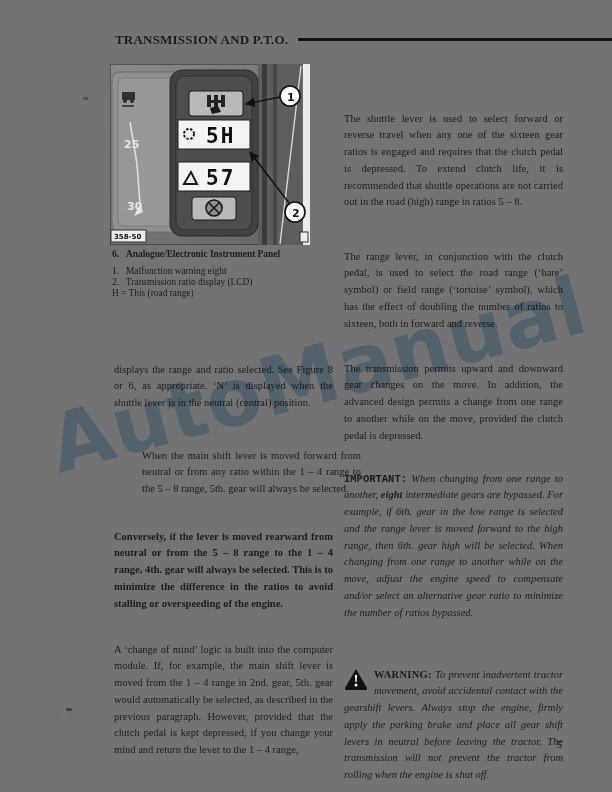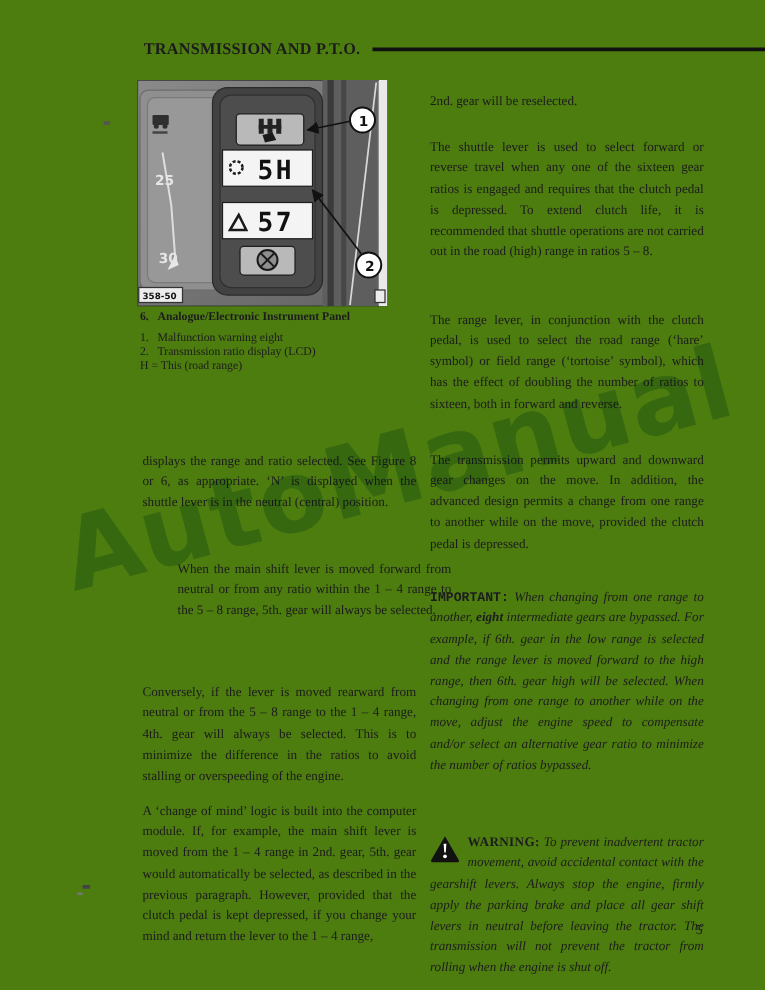--- a/index.html
+++ b/index.html
@@ -1,37 +1,37 @@
 <!DOCTYPE html>
 <html><head>
 <meta charset="utf-8">
 <style>
   html,body{margin:0;padding:0;background:#e0e0e0;}
   #page{
-    position:relative; width:612px; height:792px; background:#4d7c0f;
+    position:relative; width:612px; height:792px; background:#737373;
     font-family:"Liberation Serif", serif; color:#1c1c1c; overflow:hidden;
     margin:0 auto;
   }
   
   #hdr{position:absolute; left:115px; top:30px; width:445px; height:18px;}
   #hdr .title{font-weight:bold; font-size:13px; letter-spacing:.2px; white-space:nowrap;}
   #hdr .rule{position:absolute; left:183px; top:8px; width:356px; height:3px; background:#111;}
 
   
   #fig{position:absolute; left:110px; top:64px; width:200px; height:181px;}
   #figcap{position:absolute; left:112px; top:249px; width:220px; font-size:9.4px; font-weight:bold;}
   #figcap .capnum{display:inline-block; width:14px;}
   #figleg{position:absolute; left:112px; top:266px; width:220px; font-size:9.4px; line-height:11px;}
   .legrow .num{display:inline-block; width:14px;}
 
   
   .para{position:absolute; width:219px; font-size:10.5px; line-height:16.8px; text-align:justify;}
   .lcol{left:114px;}
   .rcol{left:344px;}
-  #lp1{top:351px;} #lp2{top:437px;margin-left:28px;} #lp3{top:536px;} #lp4{top:631px;}
+  #lp1{top:351px;} #lp2{top:437px;margin-left:28px;} #lp3{top:518px;font-weight:bold;} #lp4{top:631px;}
   #rp1{top:63px; text-align:left;} #rp2{top:100px;} #rp3{top:238px;} #rp4{top:350px;}
   #imp{top:460px; font-style:italic;}
   #imp .implabel{font-style:normal; font-weight:bold;font-family:Liberation Mono, monospace;}
   #imp .empha{font-weight:bold;}
   #warn{top:656px; font-style:italic;}
   #warn .warnlabel{font-style:normal; font-weight:bold; letter-spacing:.3px;}
   #warn .tri{float:left; width:24px; height:22px; margin:1px 6px 2px 0;}
   #pgnum{position:absolute; left:520px; top:738px; width:42px; text-align:right; font-size:11px;}
 
   
@@ -168,21 +168,20 @@
     <div class="legrow">
       <span>H = This (road range)</span>
     </div>
   </div>
 
   <p id="lp1" class="para lcol">displays the range and ratio selected. See Figure 8 or 6, as appropriate. ‘N’ is displayed when the shuttle lever is in the neutral (central) position.</p>
   <p id="lp2" class="para lcol">When the main shift lever is moved forward from neutral or from any ratio within the 1 – 4 range to the 5 – 8 range, 5th. gear will always be selected.</p>
   <p id="lp3" class="para lcol">Conversely, if the lever is moved rearward from neutral or from the 5 – 8 range to the 1 – 4 range, 4th. gear will always be selected. This is to minimize the difference in the ratios to avoid stalling or overspeeding of the engine.</p>
   <p id="lp4" class="para lcol">A ‘change of mind’ logic is built into the computer module. If, for example, the main shift lever is moved from the 1 – 4 range in 2nd. gear, 5th. gear would automatically be selected, as described in the previous paragraph. However, provided that the clutch pedal is kept depressed, if you change your mind and return the lever to the 1 – 4 range,</p>
 
-  <p id="rp1" class="para rcol">2nd. gear will be reselected.</p>
   <p id="rp2" class="para rcol">The shuttle lever is used to select forward or reverse travel when any one of the sixteen gear ratios is engaged and requires that the clutch pedal is depressed. To extend clutch life, it is recommended that shuttle operations are not carried out in the road (high) range in ratios 5 – 8.</p>
   <p id="rp3" class="para rcol">The range lever, in conjunction with the clutch pedal, is used to select the road range (‘hare’ symbol) or field range (‘tortoise’ symbol), which has the effect of doubling the number of ratios to sixteen, both in forward and reverse.</p>
   <p id="rp4" class="para rcol">The transmission permits upward and downward gear changes on the move. In addition, the advanced design permits a change from one range to another while on the move, provided the clutch pedal is depressed.</p>
 
   <p id="imp" class="para rcol">
     <span class="implabel">IMPORTANT:</span><span> When changing from one range to another, </span><span class="empha">eight</span><span> intermediate gears are bypassed. For example, if 6th. gear in the low range is selected and the range lever is moved forward to the high range, then 6th. gear high will be selected. When changing from one range to another while on the move, adjust the engine speed to compensate and/or select an alternative gear ratio to minimize the number of ratios bypassed.</span>
   </p>
 
   <p id="warn" class="para rcol">
     <svg class="tri" viewBox="0 0 24 22">

